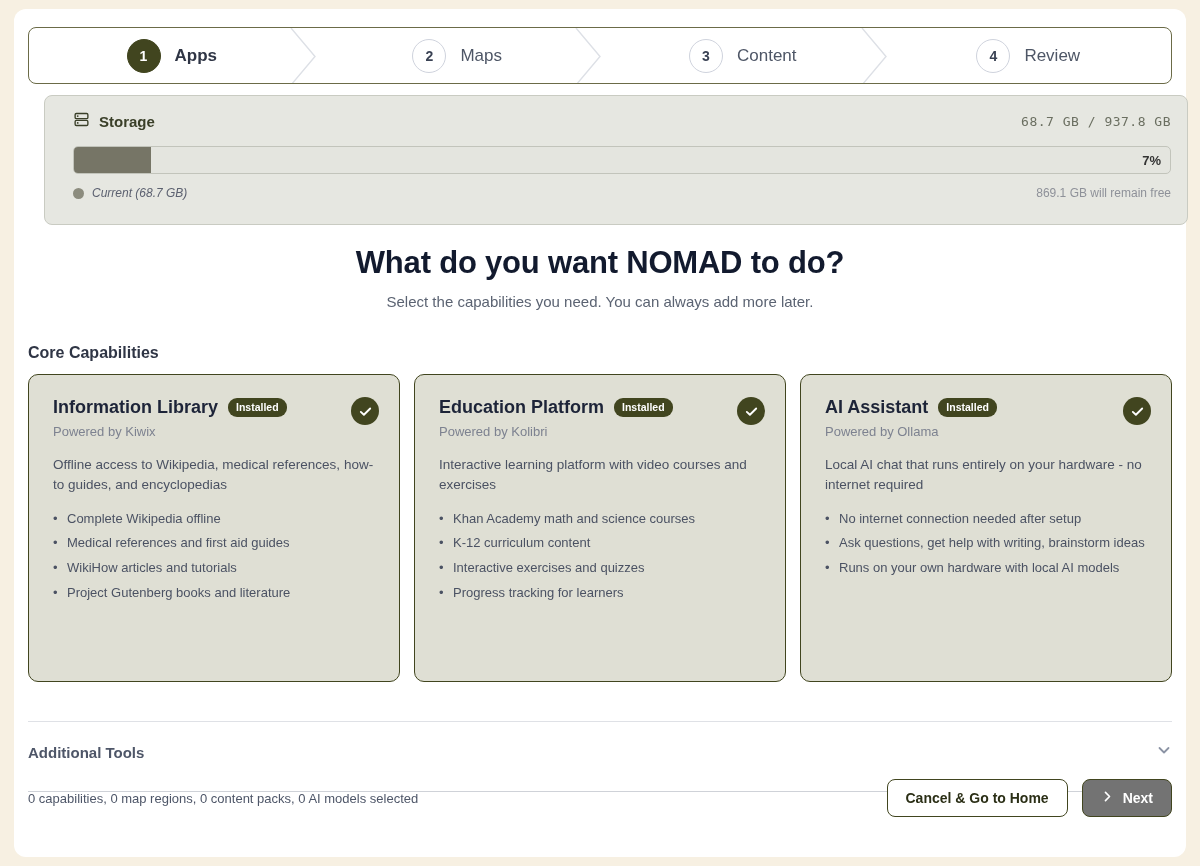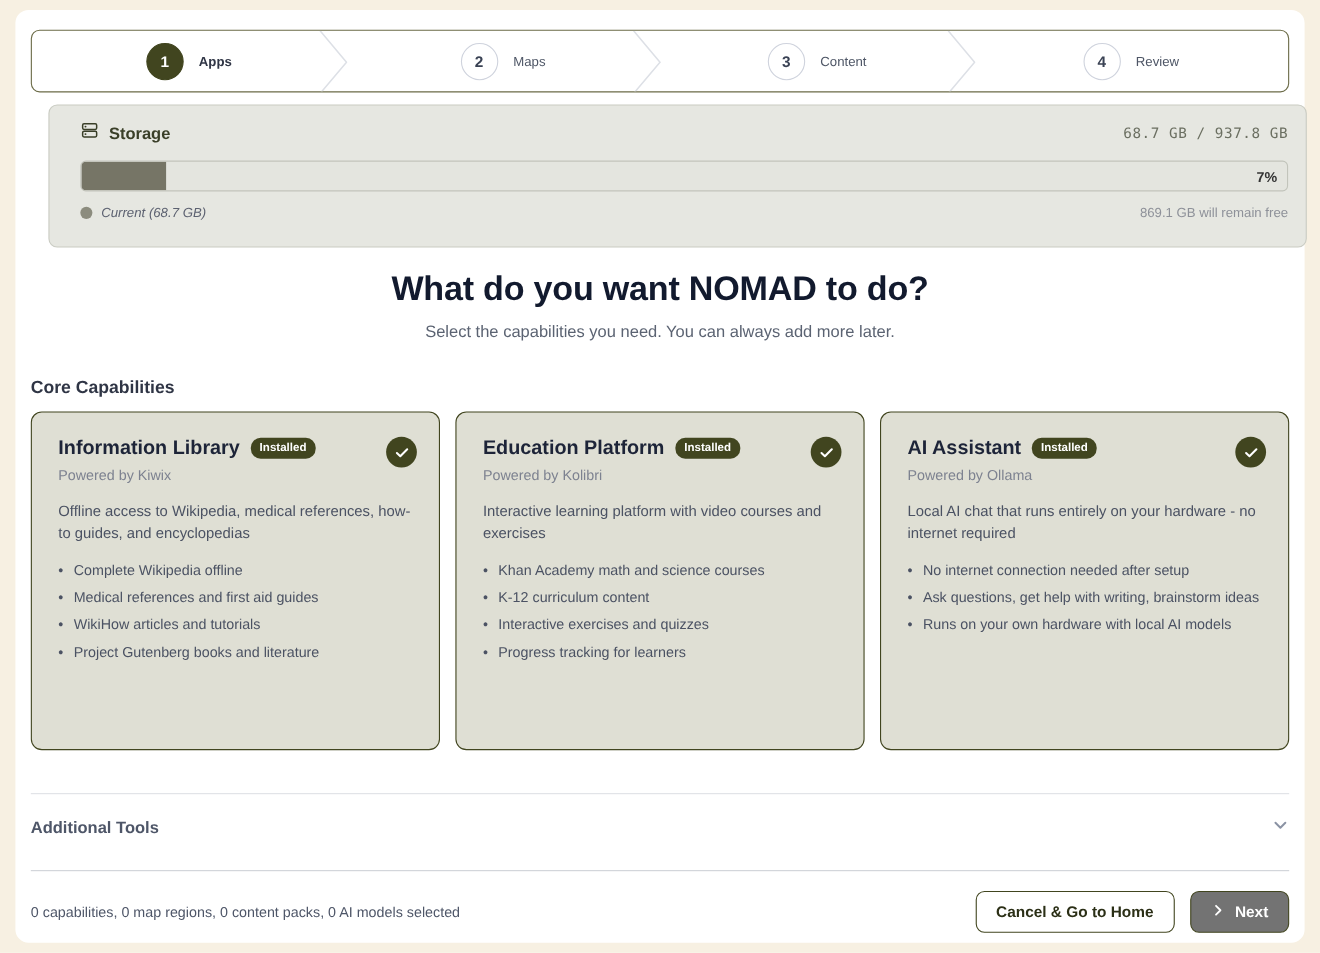--- a/index.html
+++ b/index.html
@@ -64,21 +64,21 @@
     color: #3a4254;
     background: #fff;
     flex: none;
   }
   .step.active .step-num {
     background: #41451f;
     border-color: #41451f;
     color: #ffffff;
   }
   .step-label {
-    font-size: 12px;
+    font-size: 17px;
     color: #4e5666;
     font-weight: normal;
   }
   .step.active .step-label {
     color: #2f3545;
     font-weight: bold;
   }
 
   
   .storage {
@@ -293,21 +293,21 @@
     top: 782px;
     width: 1144px;
     height: 1px;
     background: #cfd2d8;
   }
 
   
   .footer {
     position: absolute;
     left: 14px;
-    top: 795px;
+    top: 764px;
     width: 1144px;
     height: 50px;
     display: flex;
     align-items: center;
     justify-content: space-between;
   }
   .footer-status {
     font-size: 13px;
     color: #4e5668;
   }

